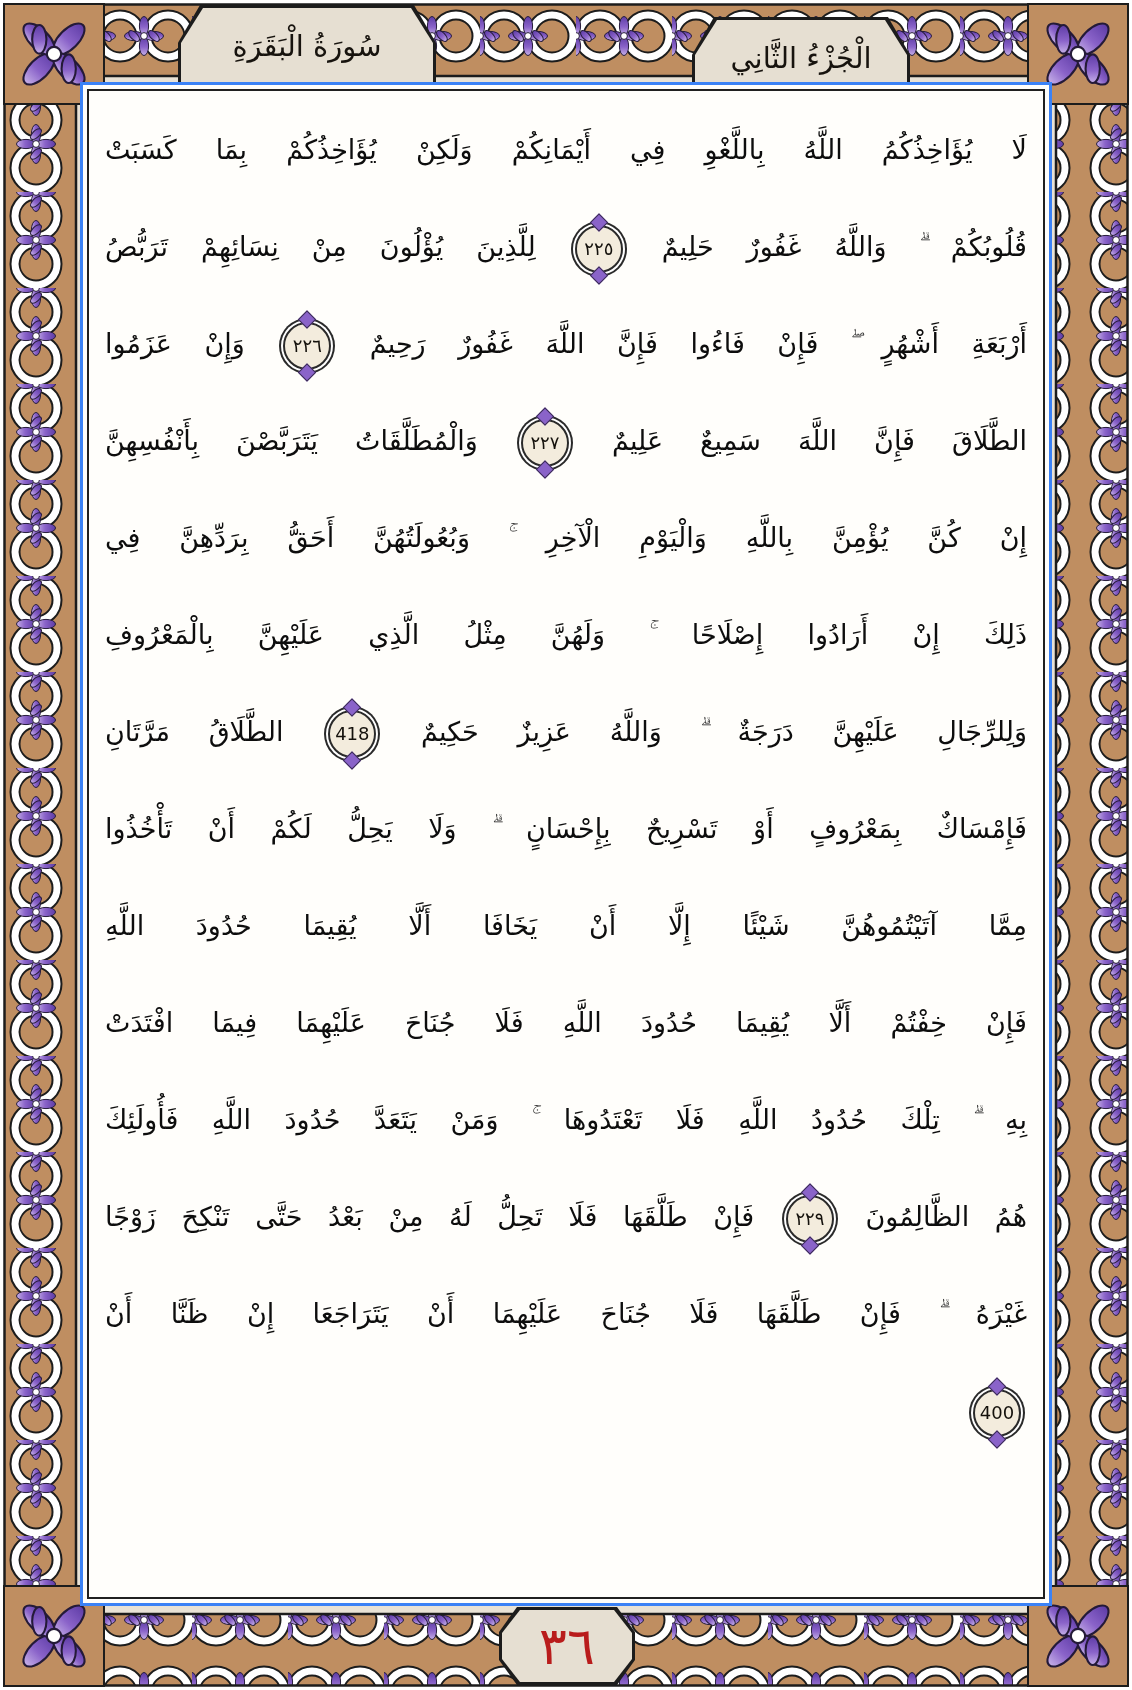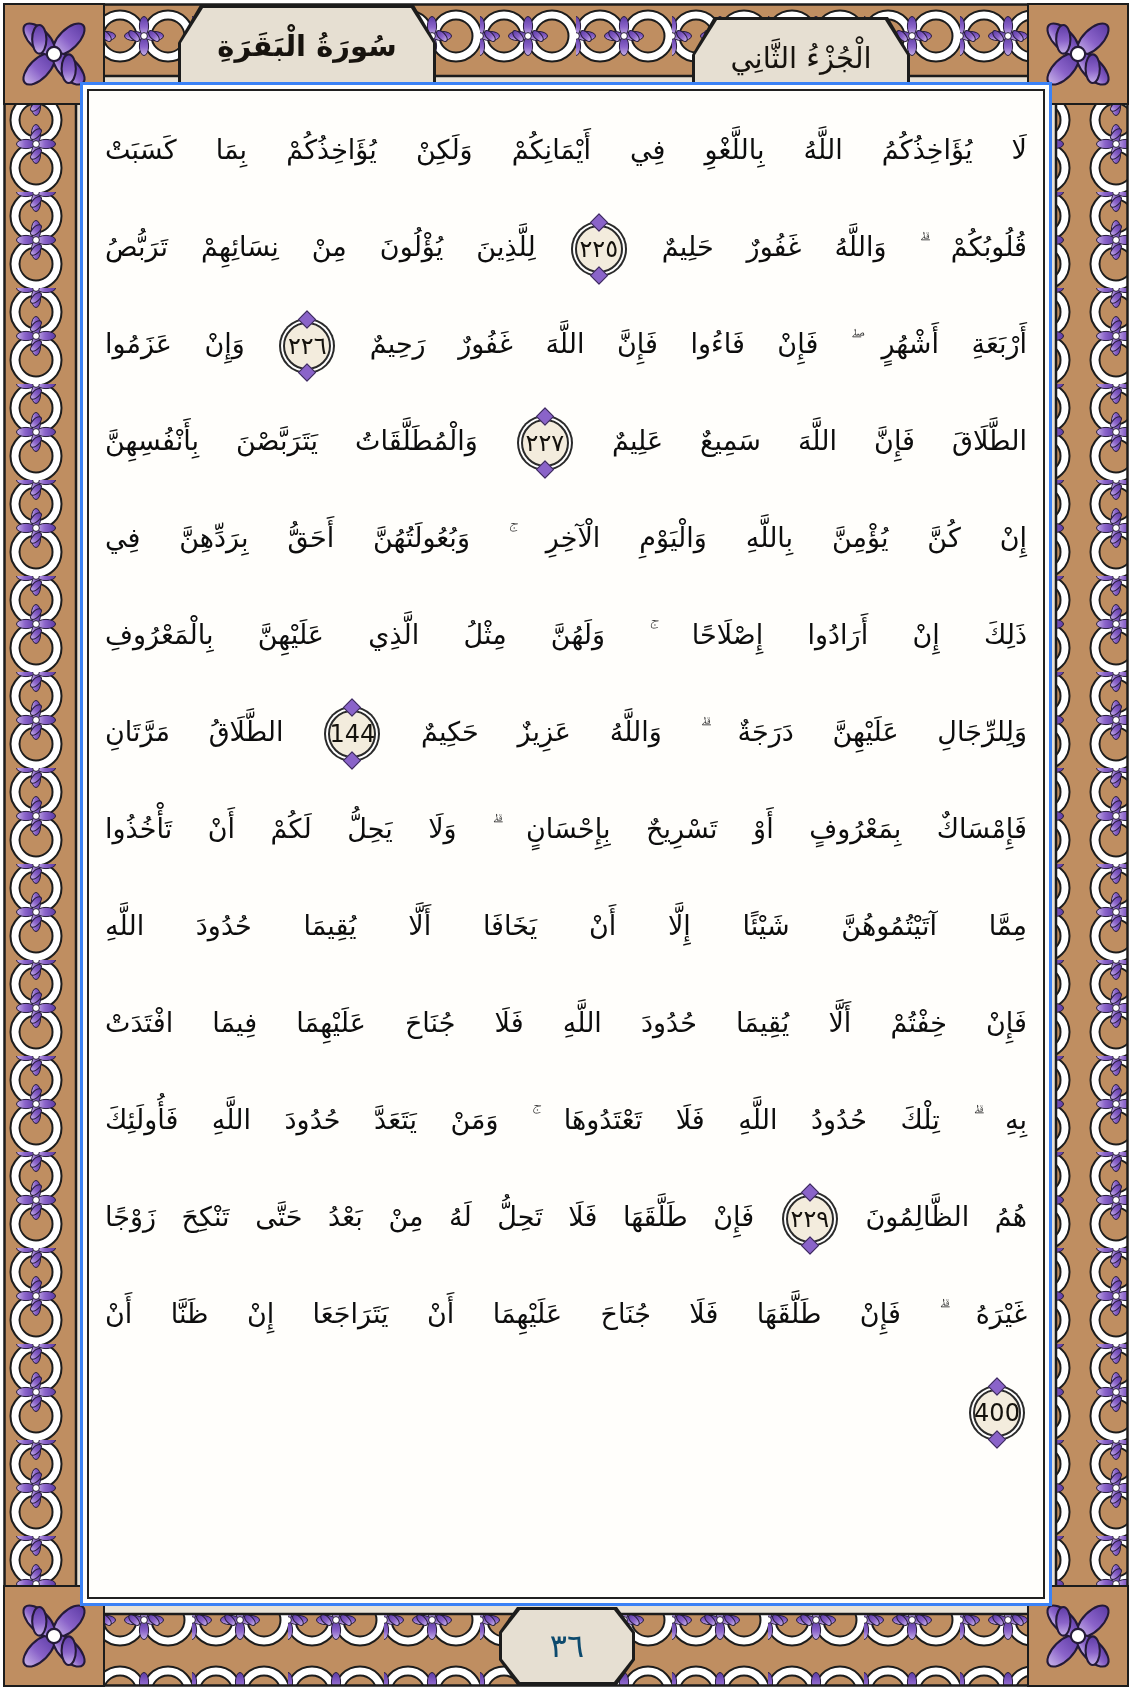--- a/index.html
+++ b/index.html
@@ -19,24 +19,24 @@
     position:absolute;inset:3px;background:#e6dfd2;
     display:flex;align-items:center;justify-content:center;
   }
   .cart-header,.cart-header .inner{
     clip-path:polygon(0 100%,0 46%,22px 0,calc(100% - 22px) 0,100% 46%,100% 100%);
   }
   .cart-footer,.cart-footer .inner{
     clip-path:polygon(18px 0,calc(100% - 18px) 0,100% 32%,100% 68%,calc(100% - 18px) 100%,18px 100%,0 68%,0 32%);
   }
   .header-right{left:692px;top:17px;width:218px;height:82px;}
-  .header-left{left:178px;top:5px;width:258px;height:82px;font-weight:bold;}
+  .header-left{left:178px;top:5px;width:258px;height:82px;}
   .footer-cart{left:499px;top:1607px;width:136px;height:78px;}
   .cart-title{font-size:29px;color:#17130e;white-space:nowrap;}
-  .page-num{font-size:32px;color:#0c4a6e;}
+  .page-num{font-size:52px;color:#b91c1c;}
 
   
   .text-frame{
     position:absolute;left:80px;top:82px;width:972px;height:1524px;
     box-sizing:border-box;border:3px solid #3b82f6;background:#fffefb;
   }
   .text-frame .frame-inner{
     position:absolute;inset:4px;border:2px solid #202020;
   }
   .quran-text{
@@ -65,21 +65,21 @@
     margin:0 6px;
     line-height:44px;
   }
   .vmark::before,.vmark::after{
     content:"";position:absolute;left:50%;width:11px;height:11px;
     background:#8a63c9;border:1px solid #3a2a55;
     transform:translateX(-50%) rotate(45deg);
   }
   .vmark::before{top:-11px;}
   .vmark::after{bottom:-11px;}
-  .vnum{font-size:24px;line-height:1;color:#14110c;text-align:center;}
+  .vnum{font-size:18px;line-height:1;color:#14110c;text-align:center;}
 </style>
 </head>
 <body>
 
 <div class="page">
 
   <svg class="border-svg" viewBox="0 0 1132 1690" xmlns="http://www.w3.org/2000/svg" aria-hidden="true">
     <defs>
       <linearGradient id="gpur" x1="0" y1="0" x2="0" y2="1">
         <stop offset="0" stop-color="#5e3ca6"></stop>
@@ -164,21 +164,21 @@
           </span> <span class="qtext">لِلَّذِينَ يُؤْلُونَ مِنْ نِسَائِهِمْ تَرَبُّصُ</span></div>
         <div class="qline"><span class="qtext">أَرْبَعَةِ أَشْهُرٍ ۖ فَإِنْ فَاءُوا فَإِنَّ اللَّهَ غَفُورٌ رَحِيمٌ</span> <span class="vmark">
             <span class="vnum">٢٢٦</span>
           </span> <span class="qtext">وَإِنْ عَزَمُوا</span></div>
         <div class="qline"><span class="qtext">الطَّلَاقَ فَإِنَّ اللَّهَ سَمِيعٌ عَلِيمٌ</span> <span class="vmark">
             <span class="vnum">٢٢٧</span>
           </span> <span class="qtext">وَالْمُطَلَّقَاتُ يَتَرَبَّصْنَ بِأَنْفُسِهِنَّ</span></div>
         <div class="qline"><span class="qtext">إِنْ كُنَّ يُؤْمِنَّ بِاللَّهِ وَالْيَوْمِ الْآخِرِ ۚ وَبُعُولَتُهُنَّ أَحَقُّ بِرَدِّهِنَّ فِي</span></div>
         <div class="qline"><span class="qtext">ذَلِكَ إِنْ أَرَادُوا إِصْلَاحًا ۚ وَلَهُنَّ مِثْلُ الَّذِي عَلَيْهِنَّ بِالْمَعْرُوفِ</span></div>
         <div class="qline"><span class="qtext">وَلِلرِّجَالِ عَلَيْهِنَّ دَرَجَةٌ ۗ وَاللَّهُ عَزِيزٌ حَكِيمٌ</span> <span class="vmark">
-            <span class="vnum">144</span>
+            <span class="vnum">418</span>
           </span> <span class="qtext">الطَّلَاقُ مَرَّتَانِ</span></div>
         <div class="qline"><span class="qtext">فَإِمْسَاكٌ بِمَعْرُوفٍ أَوْ تَسْرِيحٌ بِإِحْسَانٍ ۗ وَلَا يَحِلُّ لَكُمْ أَنْ تَأْخُذُوا</span></div>
         <div class="qline"><span class="qtext">مِمَّا آتَيْتُمُوهُنَّ شَيْئًا إِلَّا أَنْ يَخَافَا أَلَّا يُقِيمَا حُدُودَ اللَّهِ</span></div>
         <div class="qline"><span class="qtext">فَإِنْ خِفْتُمْ أَلَّا يُقِيمَا حُدُودَ اللَّهِ فَلَا جُنَاحَ عَلَيْهِمَا فِيمَا افْتَدَتْ</span></div>
         <div class="qline"><span class="qtext">بِهِ ۗ تِلْكَ حُدُودُ اللَّهِ فَلَا تَعْتَدُوهَا ۚ وَمَنْ يَتَعَدَّ حُدُودَ اللَّهِ فَأُولَئِكَ</span></div>
         <div class="qline"><span class="qtext">هُمُ الظَّالِمُونَ</span> <span class="vmark">
             <span class="vnum">٢٢٩</span>
           </span> <span class="qtext">فَإِنْ طَلَّقَهَا فَلَا تَحِلُّ لَهُ مِنْ بَعْدُ حَتَّى تَنْكِحَ زَوْجًا</span></div>
         <div class="qline"><span class="qtext">غَيْرَهُ ۗ فَإِنْ طَلَّقَهَا فَلَا جُنَاحَ عَلَيْهِمَا أَنْ يَتَرَاجَعَا إِنْ ظَنَّا أَنْ</span></div>
         <div class="qline"> <span class="vmark">

